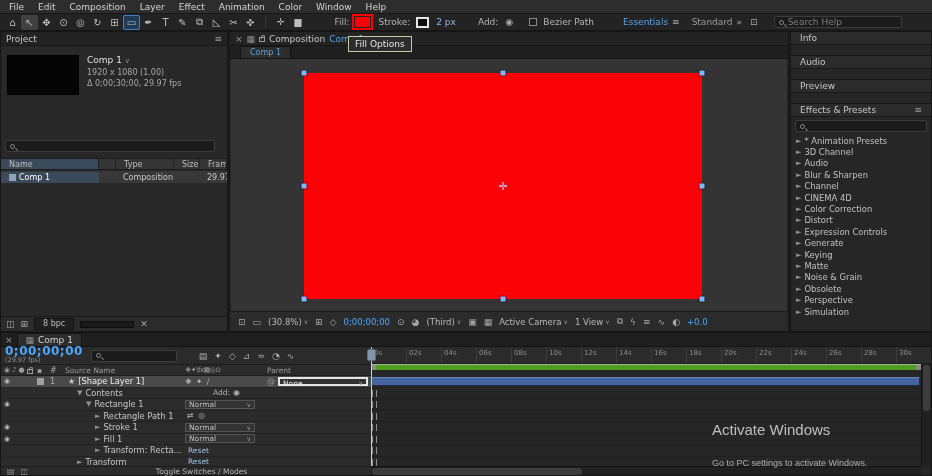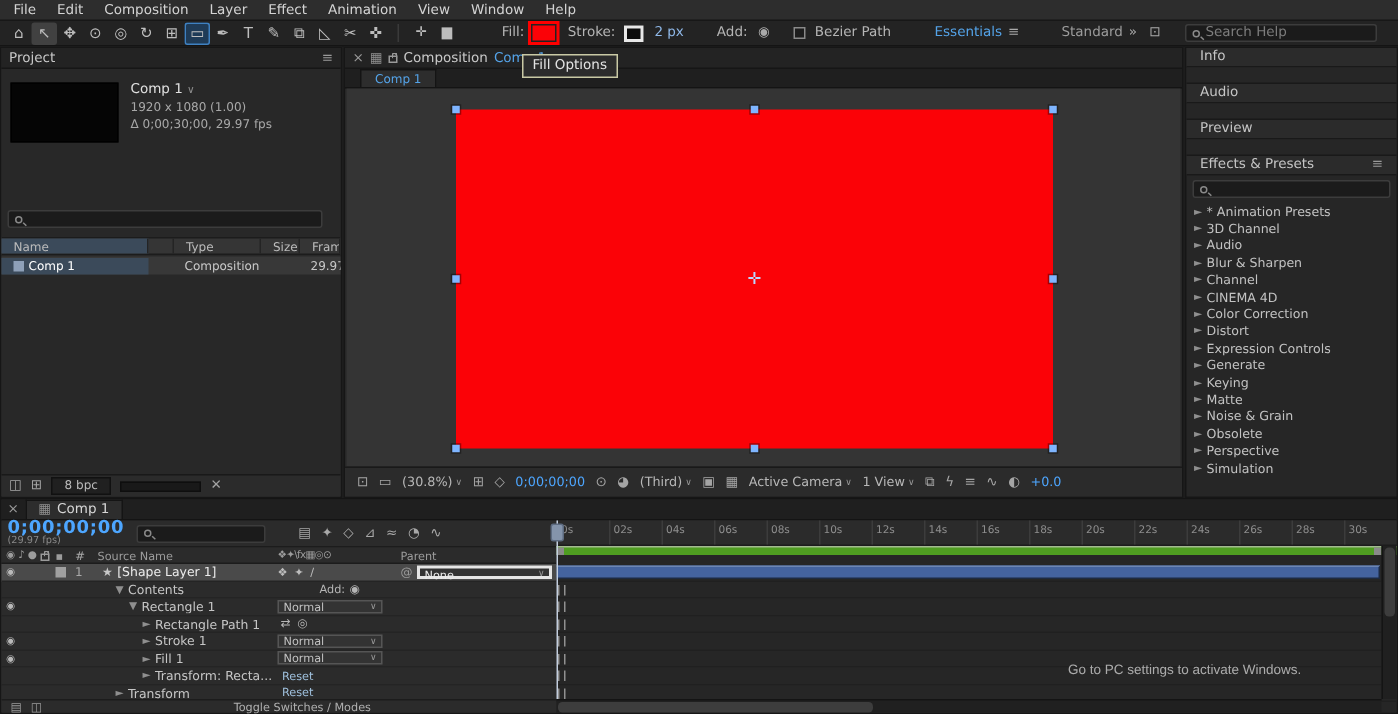--- a/index.html
+++ b/index.html
@@ -18,21 +18,21 @@
 .tool.selected{background:#1f3b57;box-shadow:inset 0 0 0 1px #3f81c1}
 .tb-sep{width:1px;height:12px;background:#3a3a3a;margin:0 6px}
 .tb-label{color:#b5b5b5;margin:0 3px}
 .tb-label.fill{margin-left:28px}
 .tb-label.addl{margin-left:18px}
 .tb-value{color:#8fb8e8;margin:14px 4px}
 .swatch{display:inline-block}
 .swatch.fill{width:15px;height:10px;background:var(--red);outline:2px solid var(--anno);outline-offset:1px;margin:0 6px 0 2px}
 .swatch.stroke{width:13px;height:11px;background:#0c0c0c;border:2px solid #e8e8e8;margin:0 3px}
 .checkbox{width:8px;height:8px;border:1px solid #8a8a8a;background:#1d1d1d;display:inline-block;margin:0 3px 0 12px}
-.ws{margin-left:24px;color:#9c9c9c}
+.ws{margin-left:8px;color:#9c9c9c}
 .ws.active{color:var(--accent);margin-left:26px}
 .tb-icon{color:#aaa;margin:0 4px;font-size:9px}
 .opt-icon{color:#bdbdbd;margin:0 5px;font-size:9px}
 .searchbox{display:flex;align-items:center;gap:4px;background:#1b1b1b;border:1px solid #3c3c3c;height:12px;padding:0 4px;border-radius:2px}
 .searchbox .ph{color:#7d7d7d;white-space:nowrap;overflow:hidden}
 .help{margin-left:12px;width:128px}
 .mag{width:5px;height:5px;border:1px solid #8a8a8a;border-radius:50%;position:relative;flex:none}
 .mag::after{content:"";position:absolute;left:4px;top:4px;width:3px;height:1px;background:#8a8a8a;transform:rotate(45deg)}
 .tooltip{position:absolute;left:348px;top:36px;background:#2c2c2c;border:1px solid #c9c9a5;color:#e4e4e4;font-size:9px;padding:2px 6px;z-index:50}
 
@@ -159,21 +159,21 @@
 
 <div class="screen">
 
   <div class="menubar">
       <div class="menu-item">File</div>
       <div class="menu-item">Edit</div>
       <div class="menu-item">Composition</div>
       <div class="menu-item">Layer</div>
       <div class="menu-item">Effect</div>
       <div class="menu-item">Animation</div>
-      <div class="menu-item">View</div>
+      <div class="menu-item">Color</div>
       <div class="menu-item">Window</div>
       <div class="menu-item">Help</div>
     </div>
 
   <div class="toolbar">
     <div class="toolstrip">
         <div class="tool">⌂</div>
         <div class="tool active">↖</div>
         <div class="tool">✥</div>
         <div class="tool">⊙</div>
@@ -654,16 +654,17 @@
       <div class="vscroll">
           <div class="vthumb"></div>
         </div>
       <div class="hscroll">
           <div class="hthumb"></div>
         </div>
     </div>
   </div>
 
   <div class="watermark">
+    <div class="wm1">Activate Windows</div>
     <div class="wm2">Go to PC settings to activate Windows.</div>
   </div>
 
 </div>
 
 </body></html>

